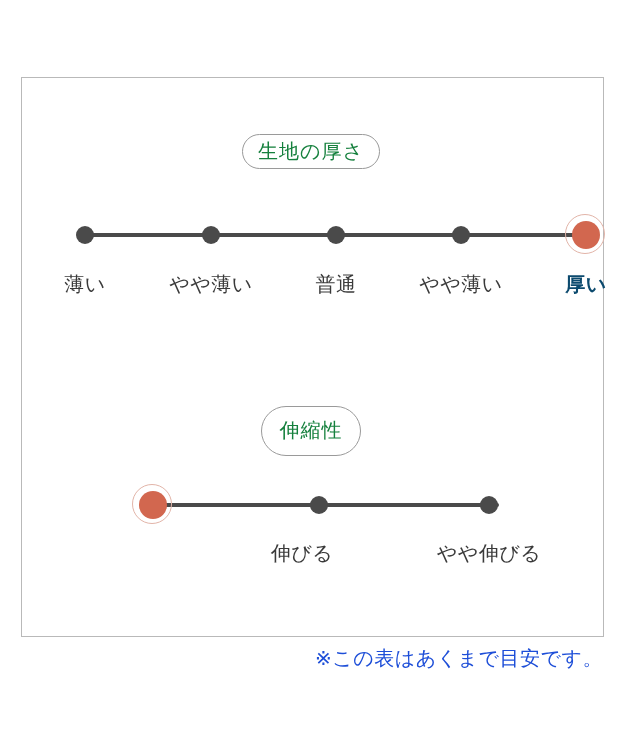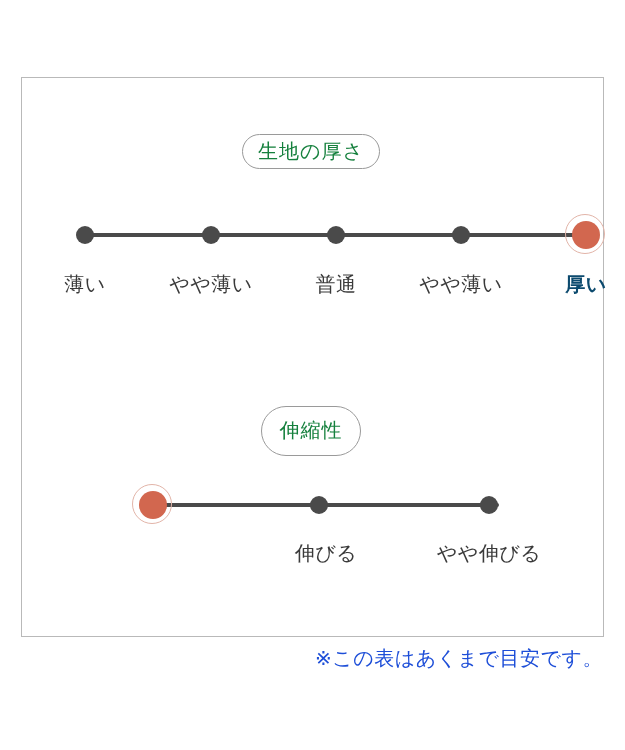--- a/index.html
+++ b/index.html
@@ -163,19 +163,19 @@
   <div class="badge badge-stretch">伸縮性</div>
 
   <div class="scale scale-stretch">
     <div class="scale-track"></div>
     <div class="dot active" style="left:21px"></div>
     <div class="dot" style="left:187px"></div>
     <div class="dot" style="left:357px"></div>
   </div>
 
   <div class="labels labels-stretch">
-    <div class="scale-label" style="left:194px">伸びる</div>
+    <div class="scale-label" style="left:170px">伸びる</div>
     <div class="scale-label" style="left:357px">やや伸びる</div>
   </div>
 
 </div>
 
 <div class="footnote">※この表はあくまで目安です。</div>
 
 </body></html>

